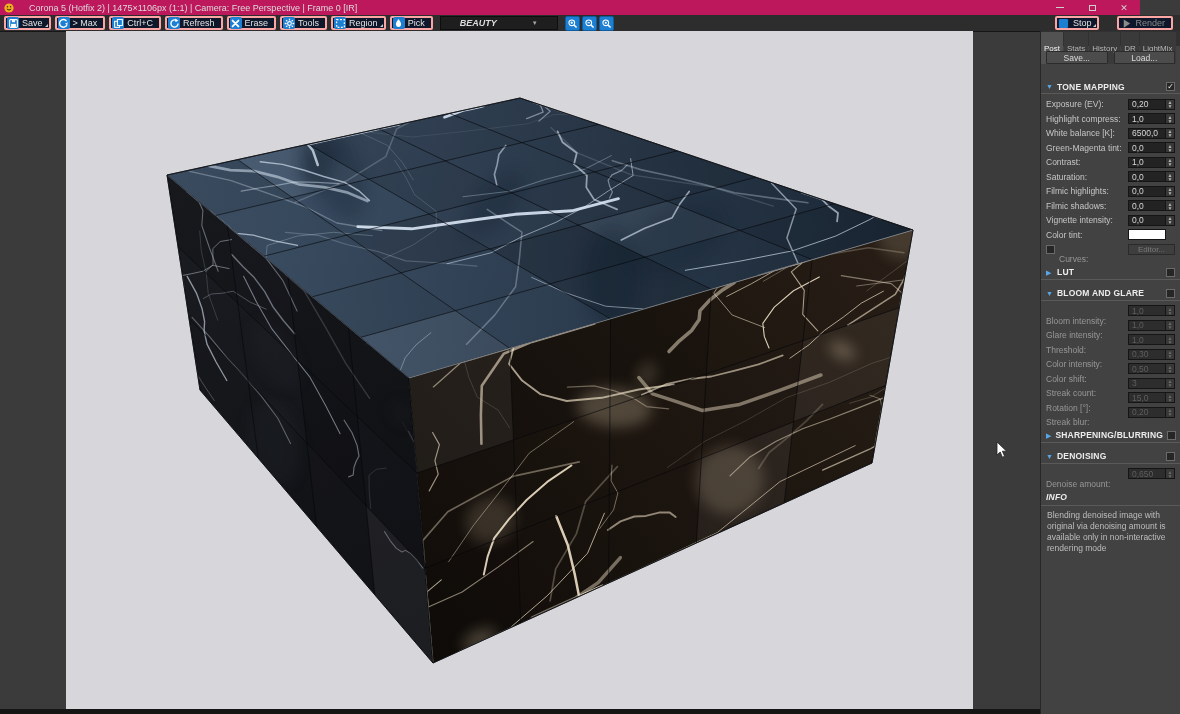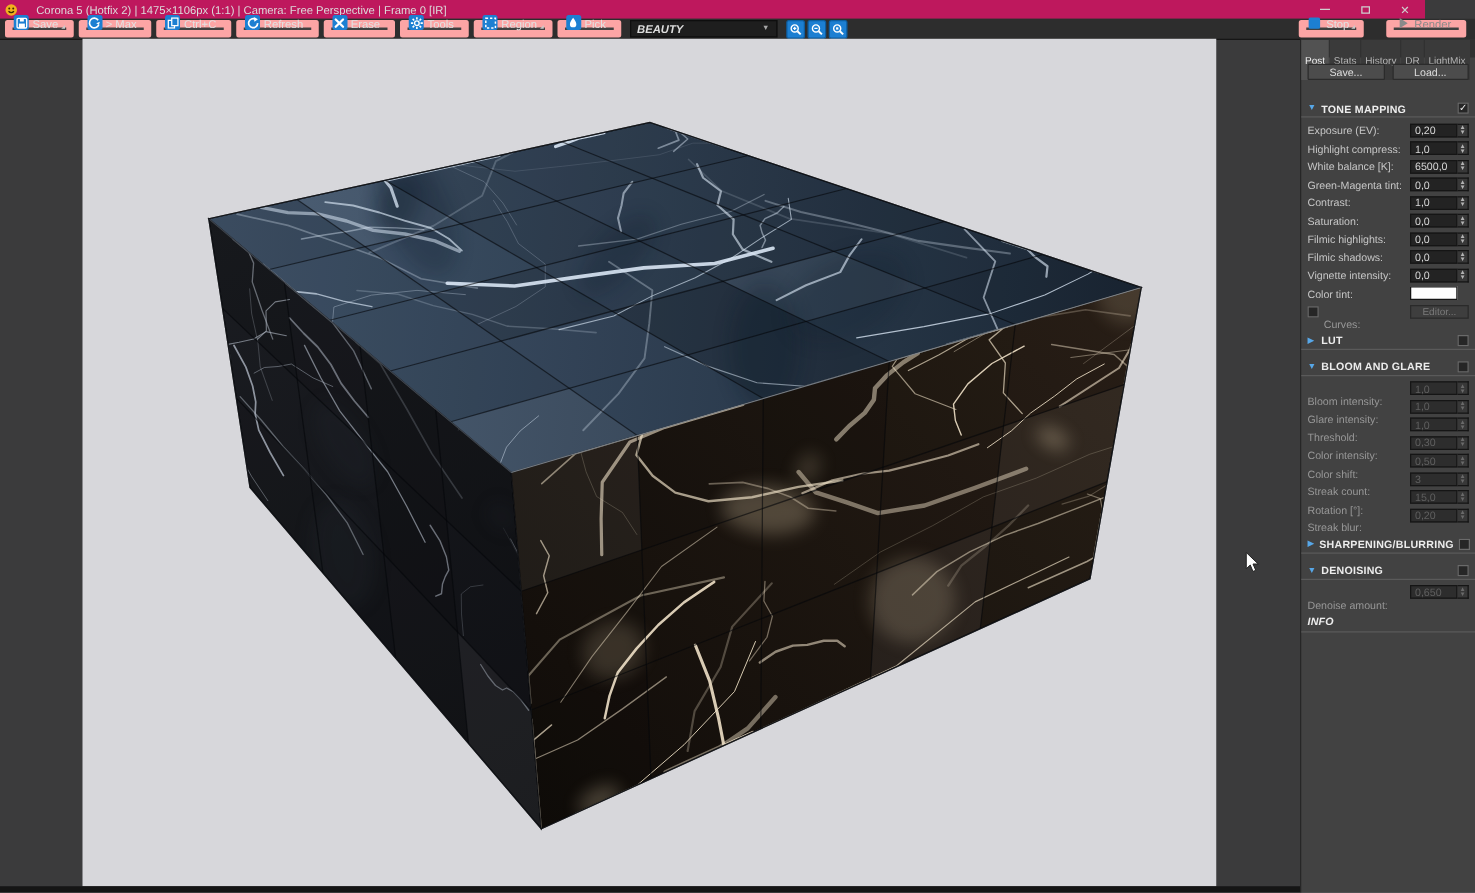--- a/index.html
+++ b/index.html
@@ -8,29 +8,29 @@
   
   .titlebar{position:absolute;left:0;top:0;width:1140px;height:15px;background:#be185d;
     display:flex;align-items:center;gap:15px;padding-left:4px;color:#dcdcdc;font-size:9px;}
   .win-controls{margin-left:auto;display:flex;height:15px;}
   .win-btn{width:32px;height:15px;display:flex;align-items:center;justify-content:center;color:#cfcfcf;font-size:9px;}
   .min-line{width:8px;height:1px;background:#cfcfcf;}
   .restore-box{width:7px;height:6px;border:1px solid #cfcfcf;}
   
   .toolbar{position:absolute;left:0;top:15px;width:1180px;height:17px;background:#2d2d2d;
     border-bottom:1px solid #161616;display:flex;align-items:center;gap:4px;padding:0 4px;}
-  .tbtn{display:flex;align-items:flex-end;gap:3px;background:#404040;border:6px solid #fca5a5;
+  .tbtn{display:flex;align-items:center;gap:3px;background:#0f172a;border:2px solid #fca5a5;
     border-radius:2px;padding:0 6px 0 1px;height:14px;color:#e2e2e2;font-size:9px;position:relative;white-space:nowrap;}
   .tbtn.disabled{color:#8a8a8a;}
   .corner:after{content:"";position:absolute;right:1px;bottom:1px;
     border-left:3px solid transparent;border-bottom:3px solid #c9c9c9;}
   .ticon{width:12px;height:12px;background:#1c7fd2;border-radius:2px;display:flex;align-items:center;justify-content:center;flex:0 0 auto;}
   .ticon.plain{background:transparent;}
   .combo{width:118px;height:14px;background:#1e1e1e;border:1px solid #0e0e0e;display:flex;align-items:center;
-    color:#dedede;font-style:italic;font-weight:bold;font-size:9px;padding:0 5px;margin-left:3px;}
+    color:#dedede;font-style:italic;font-weight:bold;font-size:9px;padding:0 19px;margin-left:3px;}
   .combo .arrow{margin-left:auto;color:#a8a8a8;font-size:6px;font-style:normal;}
   .zbtn{width:15px;height:15px;background:#1c7fd2;border:1px solid #0d5da0;border-radius:2px;
     display:flex;align-items:center;justify-content:center;}
   .tb-zoom{display:flex;gap:2px;margin-left:3px;}
   .tb-right{margin-left:auto;display:flex;gap:18px;padding-right:3px;}
   
   .canvas{position:absolute;left:66px;top:31px;width:907px;height:678px;background:#d7d7db;}
   .bottom-strip{position:absolute;left:0;top:709px;width:1040px;height:5px;background:#151515;}
   .cursor{position:absolute;left:996px;top:441px;width:12px;height:18px;pointer-events:none;}
   
@@ -630,13 +630,14 @@
           <div class="spinner">
             <span>▲</span>
             <span>▼</span>
           </div>
         </div>
       </div>
     </div>
   <div class="info-header">
     <span class="sec-title">INFO</span>
   </div>
+  <div class="info-text">Blending denoised image with original via denoising amount is available only in non-interactive rendering mode</div>
 </div>
 
 </body></html>

